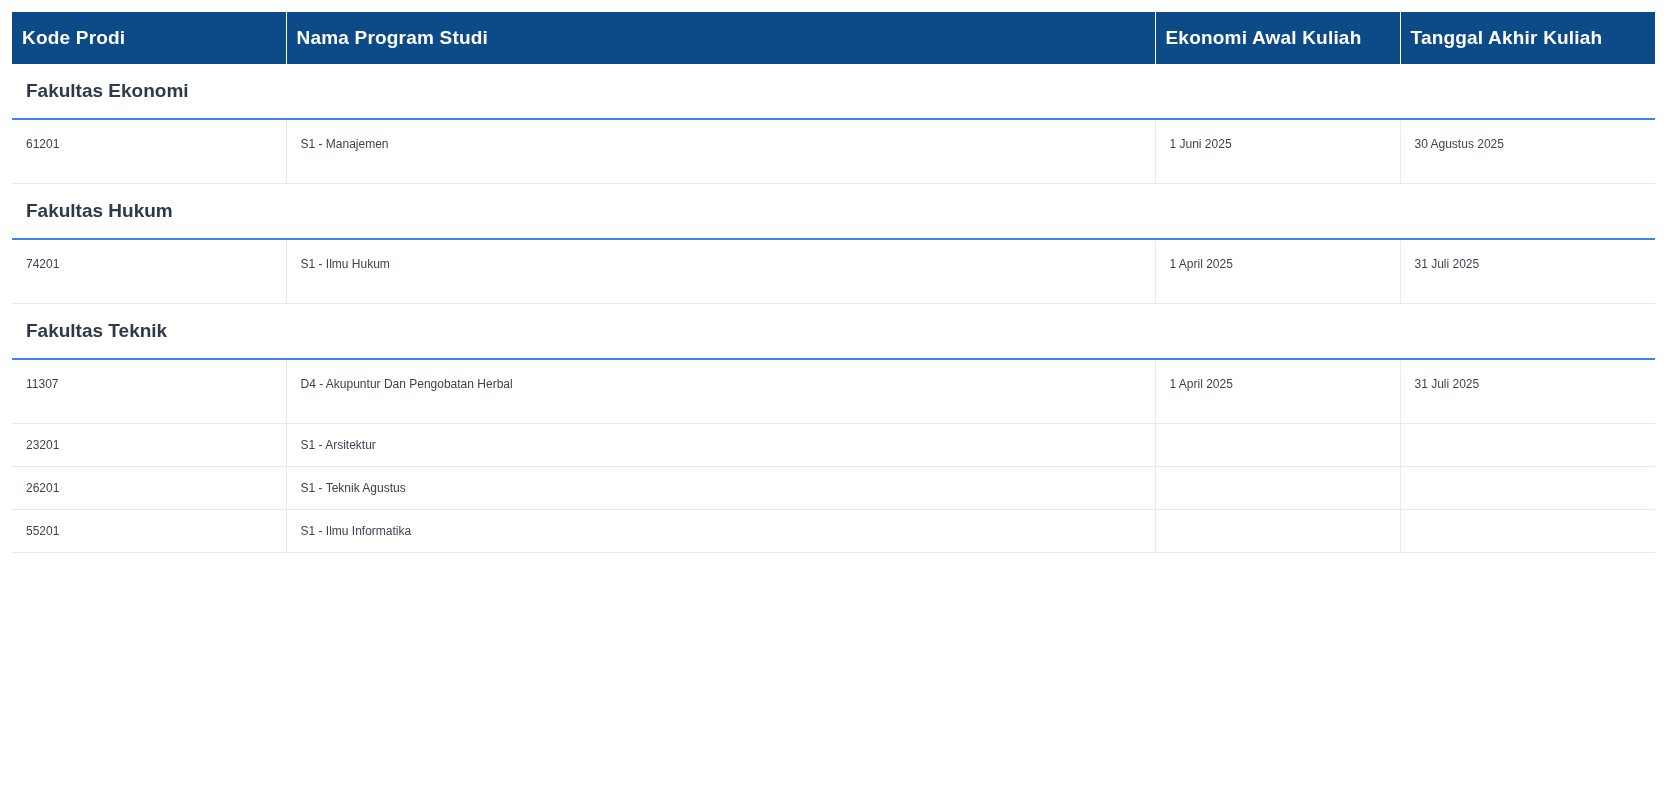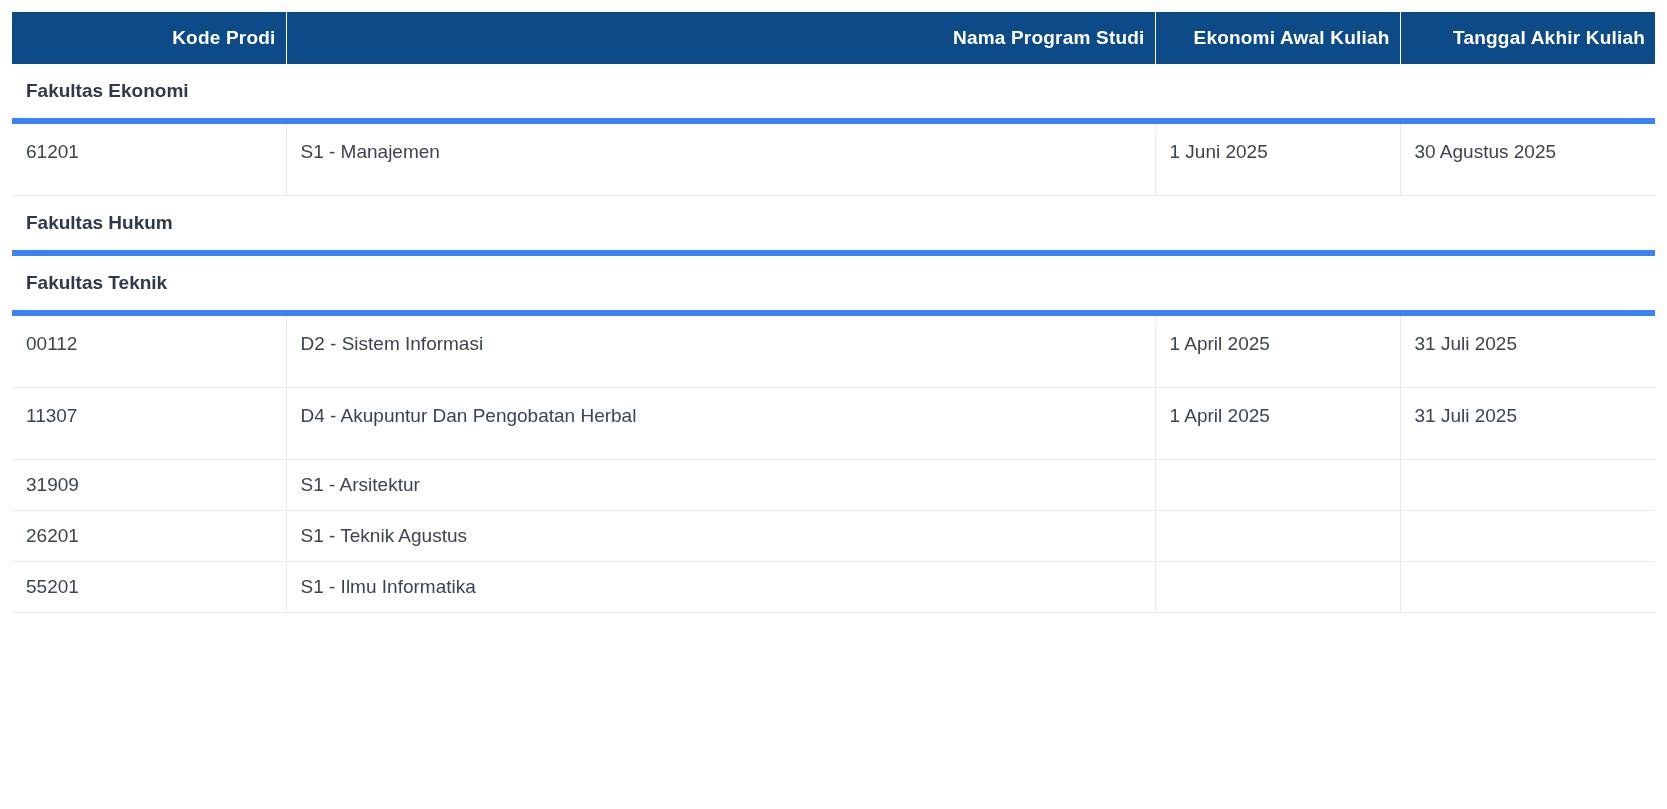--- a/index.html
+++ b/index.html
@@ -29,43 +29,43 @@
   table.prodi-table col.c-nama   { width: 869px; }
   table.prodi-table col.c-awal   { width: 245px; }
   table.prodi-table col.c-akhir  { width: 255px; }
 
   thead th {
     background: #104a8a;
     background: #0d4a88;
     color: #ffffff;
     font-size: 19px;
     font-weight: bold;
-    text-align: right;
+    text-align: left;
     padding: 15px 10px;
     border-right: 1px solid #ffffff;
     letter-spacing: 0.2px;
     white-space: nowrap;
   }
   thead th:last-child { border-right: none; }
 
   tbody tr.group-row td {
     font-weight: bold;
     font-size: 19px;
     color: #2e3a4a;
     padding: 16px 14px;
-    border-bottom: 6px solid #3b82f6;
+    border-bottom: 2px solid #3b82f6;
     background: #ffffff;
   }
   tbody tr.data-row td {
     padding: 24px 14px;
     border-bottom: 1px solid #e8eaed;
     border-right: 1px solid #e8eaed;
     vertical-align: top;
     color: #3c4450;
-    font-size: 19px;
+    font-size: 12px;
     background: #ffffff;
   }
   tbody tr.data-row td:last-child { border-right: none; }
   tbody tr.data-row td.cell-kode { border-left: none; }
 
   tbody tr.data-row.tall td { padding-top: 17px; padding-bottom: 32px; }
   tbody tr.data-row.short td { padding-top: 14px; padding-bottom: 14px; }
 </style>
 </head>
 <body>
@@ -92,37 +92,37 @@
         </tr>
         <tr class="data-row tall">
           <td class="cell-kode">61201</td>
           <td class="cell-nama">S1 - Manajemen</td>
           <td class="cell-awal">1 Juni 2025</td>
           <td class="cell-akhir">30 Agustus 2025</td>
         </tr>
         <tr class="group-row">
           <td colspan="4">Fakultas Hukum</td>
         </tr>
+        <tr class="data-row tall">
+          <td class="cell-kode">74201</td>
+          <td class="cell-nama">S1 - Ilmu Hukum</td>
+          <td class="cell-awal">1 April 2025</td>
+          <td class="cell-akhir">31 Juli 2025</td>
+        </tr>
         <tr class="group-row">
           <td colspan="4">Fakultas Teknik</td>
-        </tr>
-        <tr class="data-row tall">
-          <td class="cell-kode">00112</td>
-          <td class="cell-nama">D2 - Sistem Informasi</td>
-          <td class="cell-awal">1 April 2025</td>
-          <td class="cell-akhir">31 Juli 2025</td>
         </tr>
         <tr class="data-row tall">
           <td class="cell-kode">11307</td>
           <td class="cell-nama">D4 - Akupuntur Dan Pengobatan Herbal</td>
           <td class="cell-awal">1 April 2025</td>
           <td class="cell-akhir">31 Juli 2025</td>
         </tr>
         <tr class="data-row short">
-          <td class="cell-kode">31909</td>
+          <td class="cell-kode">23201</td>
           <td class="cell-nama">S1 - Arsitektur</td>
           <td class="cell-awal"></td>
           <td class="cell-akhir"></td>
         </tr>
         <tr class="data-row short">
           <td class="cell-kode">26201</td>
           <td class="cell-nama">S1 - Teknik Agustus</td>
           <td class="cell-awal"></td>
           <td class="cell-akhir"></td>
         </tr>

